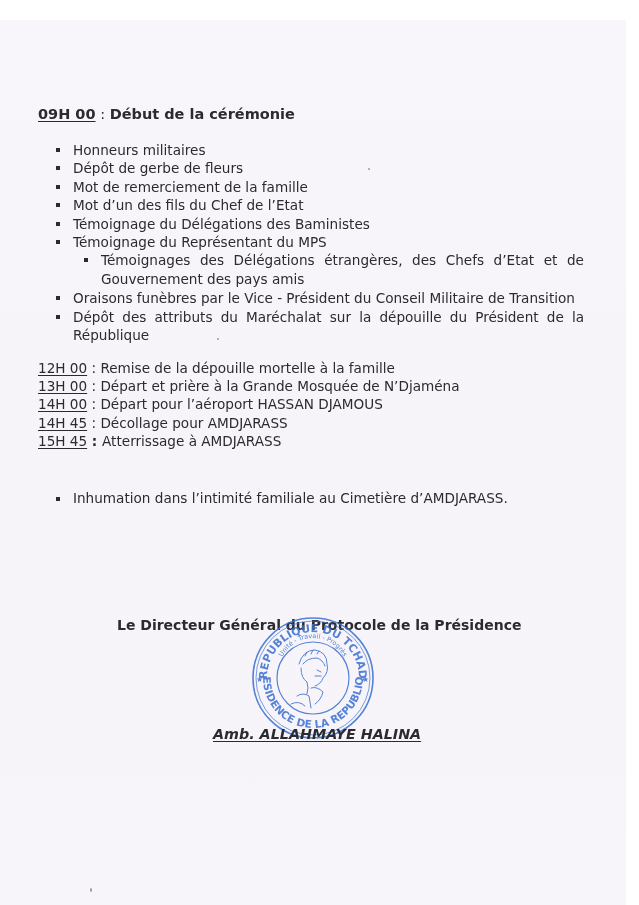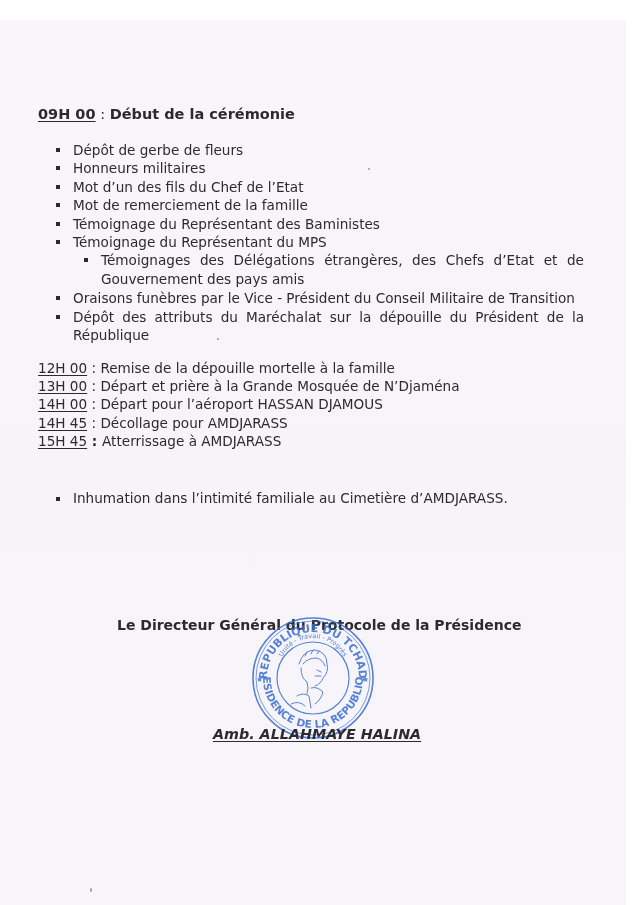--- a/index.html
+++ b/index.html
@@ -56,25 +56,25 @@
 </head>
 <body>
 
 <div class="paper">
 
   <div class="heading">
     <span class="time">09H 00</span><span class="sep"> : </span><span>Début de la cérémonie</span>
   </div>
 
   <ul class="bullets">
+    <li><span class="b"></span><span>Honneurs militaires</span></li>
     <li><span class="b"></span><span>Dépôt de gerbe de fleurs</span></li>
-    <li><span class="b"></span><span>Honneurs militaires</span></li>
+    <li><span class="b"></span><span>Mot de remerciement de la famille</span></li>
     <li><span class="b"></span><span>Mot d’un des fils du Chef de l’Etat</span></li>
-    <li><span class="b"></span><span>Mot de remerciement de la famille</span></li>
-    <li><span class="b"></span><span>Témoignage du Représentant des Baministes</span></li>
+    <li><span class="b"></span><span>Témoignage du Délégations des Baministes</span></li>
     <li><span class="b"></span><span>Témoignage du Représentant du MPS</span></li>
     <li class="justify" style="padding-right:42px;margin-left:28px;"><span class="b"></span><span>Témoignages des Délégations étrangères, des Chefs d’Etat et de Gouvernement des pays amis</span></li>
     <li style="margin-top:1px;"><span class="b"></span><span>Oraisons funèbres par le Vice - Président du Conseil Militaire de Transition</span></li>
     <li class="justify" style="padding-right:42px;"><span class="b"></span><span>Dépôt des attributs du Maréchalat sur la dépouille du Président de la République</span></li>
   </ul>
 
   <ul class="schedule">
     <li><span class="time">12H 00</span><span> : </span><span>Remise de la dépouille mortelle à la famille</span></li>
     <li><span class="time">13H 00</span><span> : </span><span>Départ et prière à la Grande Mosquée de N’Djaména</span></li>
     <li><span class="time">14H 00</span><span> : </span><span>Départ pour l’aéroport HASSAN DJAMOUS</span></li>

